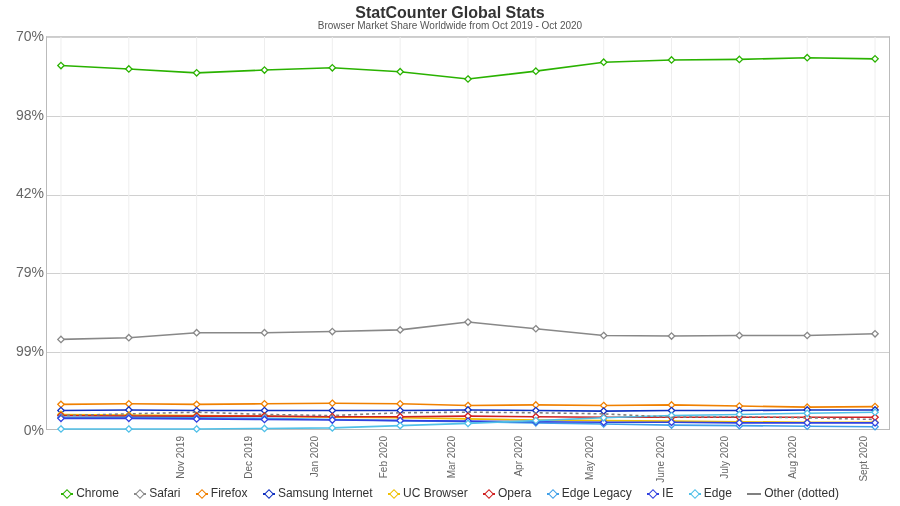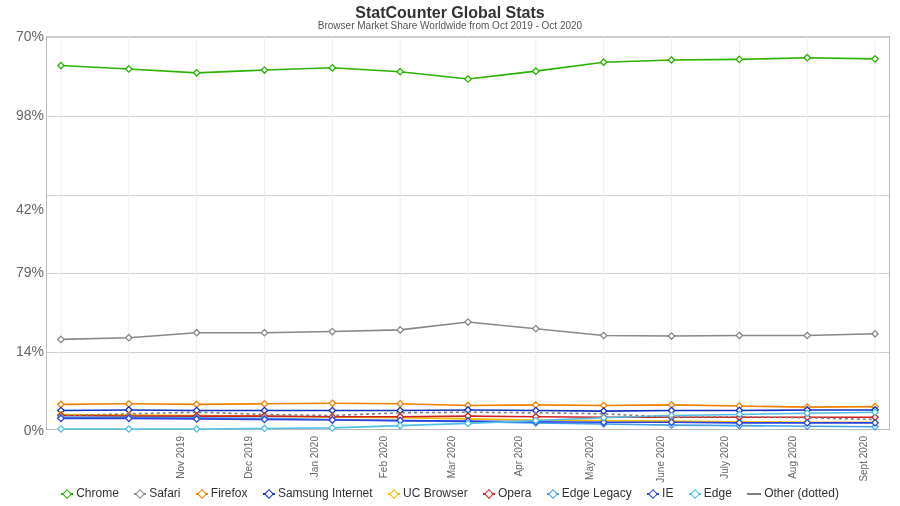--- a/index.html
+++ b/index.html
@@ -99,23 +99,23 @@
 </head>
 <body>
 
 <div class="chart-wrap">
 
   <div class="title">StatCounter Global Stats</div>
   <div class="subtitle">Browser Market Share Worldwide from Oct 2019 - Oct 2020</div>
 
   <div class="ylabel" style="top:36px">70%</div>
   <div class="ylabel" style="top:114.8px">98%</div>
-  <div class="ylabel" style="top:209px">42%</div>
+  <div class="ylabel" style="top:193px">42%</div>
   <div class="ylabel" style="top:272.4px">79%</div>
-  <div class="ylabel" style="top:351.2px">14%</div>
+  <div class="ylabel" style="top:351.2px">99%</div>
   <div class="ylabel" style="top:430px">0%</div>
 
   <div class="plot-area">
     <div class="ygrid" style="top:0px"></div>
     <div class="ygrid" style="top:78.8px"></div>
     <div class="ygrid" style="top:157.6px"></div>
     <div class="ygrid" style="top:236.4px"></div>
     <div class="ygrid" style="top:315.2px"></div>
 
     <svg class="lines" viewBox="0 0 844 394" preserveAspectRatio="none">

